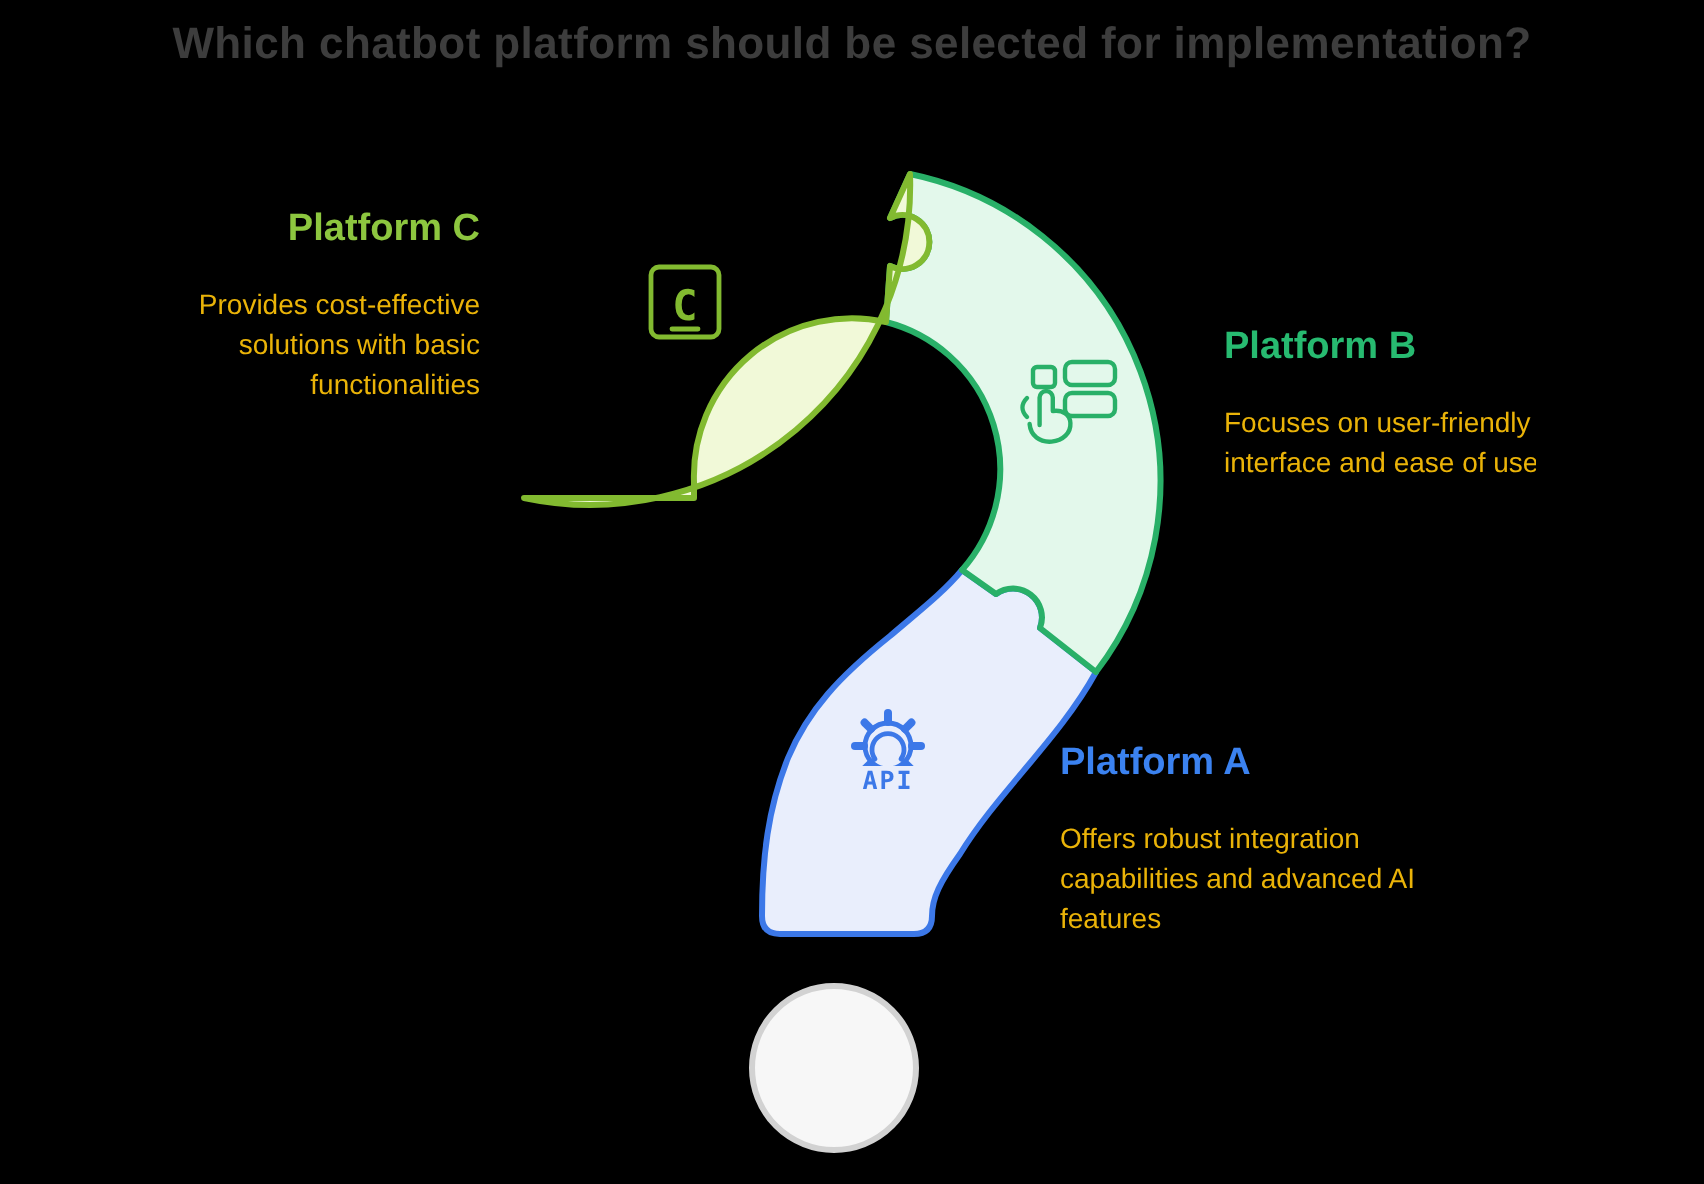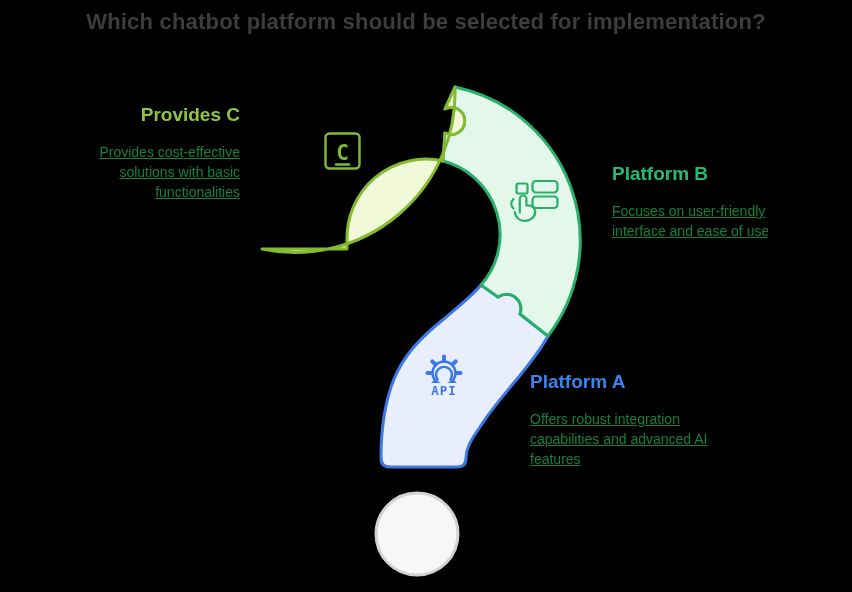--- a/index.html
+++ b/index.html
@@ -3,21 +3,21 @@
 <meta charset="utf-8">
 <style>
   html,body{margin:0;padding:0;background:#000;}
   .canvas{position:relative;width:768px;height:592px;background:#000;overflow:hidden;
           font-family:"Liberation Sans", sans-serif;}
   .title{position:absolute;top:9px;left:0;width:852px;text-align:center;
          font-size:22px;font-weight:700;letter-spacing:.2px;color:#3d3d3d;}
   .qm-svg{position:absolute;top:0;left:0;}
   .plat{position:absolute;}
   .plat .label{font-size:19px;font-weight:700;line-height:22px;margin:0 0 16px 0;}
-  .plat .desc{font-size:14px;line-height:20px;color:#15803d;margin:0;text-decoration:underline;}
+  .plat .desc{font-size:14px;line-height:20px;color:#eab308;margin:0;}
   .plat-c{top:104px;left:60px;width:180px;text-align:right;}
   .plat-c .label{color:#8dc63f;}
   .plat-b{top:163px;left:612px;width:175px;text-align:left;}
   .plat-b .label{color:#27ba70;}
   .plat-a{top:371px;left:530px;width:195px;text-align:left;}
   .plat-a .label{color:#3b82f0;}
   .mono{font-family:"DejaVu Sans Mono", monospace;}
 </style>
 </head>
 <body>
@@ -76,21 +76,21 @@
       <circle cx="444" cy="373" r="11.5" stroke-width="2.4"></circle>
       <path d="M 437.5,379.5 A 8,8 0 1 1 450.5,379.5" stroke-width="2.4"></path>
       <rect x="429.5" y="383" width="29" height="13" stroke="none" fill="#e9eefc"></rect>
       <text class="mono" x="444" y="394.5" text-anchor="middle" font-size="12.5" font-weight="bold" letter-spacing="1" stroke="none" fill="#3c78e8">API</text>
     </g>
 
     <circle cx="417" cy="534" r="41" stroke-width="3" fill="#f7f7f7" stroke="#d2d2d2"></circle>
   </svg>
 
   <div class="plat plat-c">
-    <p class="label">Provides C</p>
+    <p class="label">Platform C</p>
     <p class="desc">Provides cost-effective solutions with basic functionalities</p>
   </div>
 
   <div class="plat plat-a">
     <p class="label">Platform A</p>
     <p class="desc">Offers robust integration capabilities and advanced AI features</p>
   </div>
 
   <div class="plat plat-b">
     <p class="label">Platform B</p>

